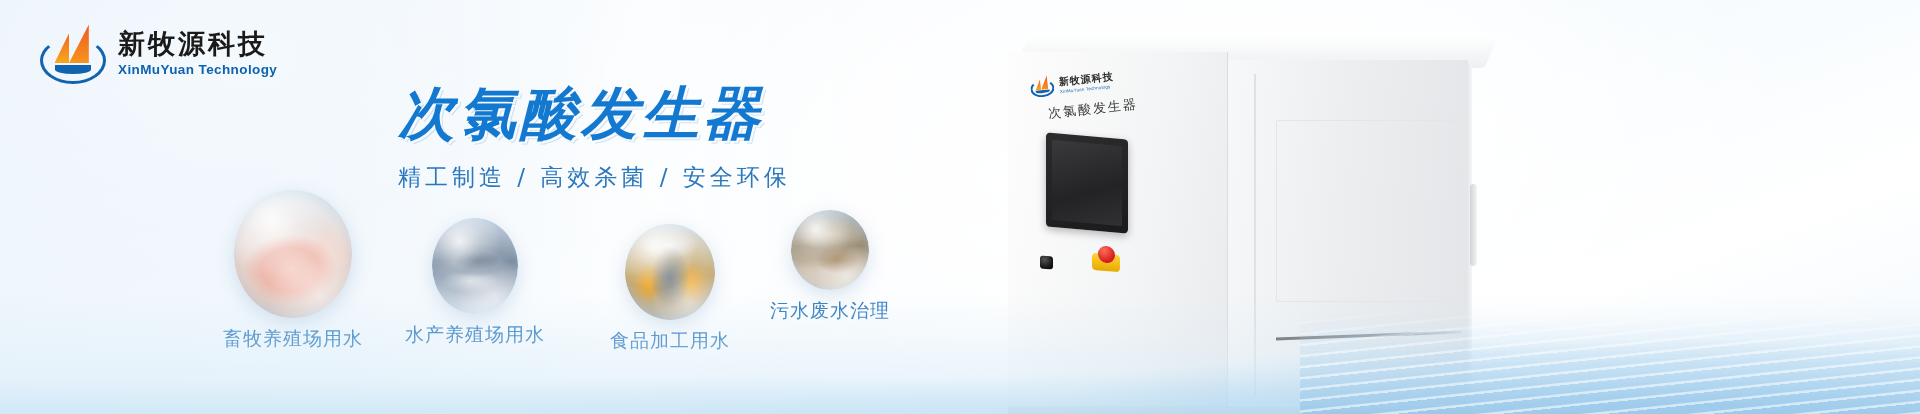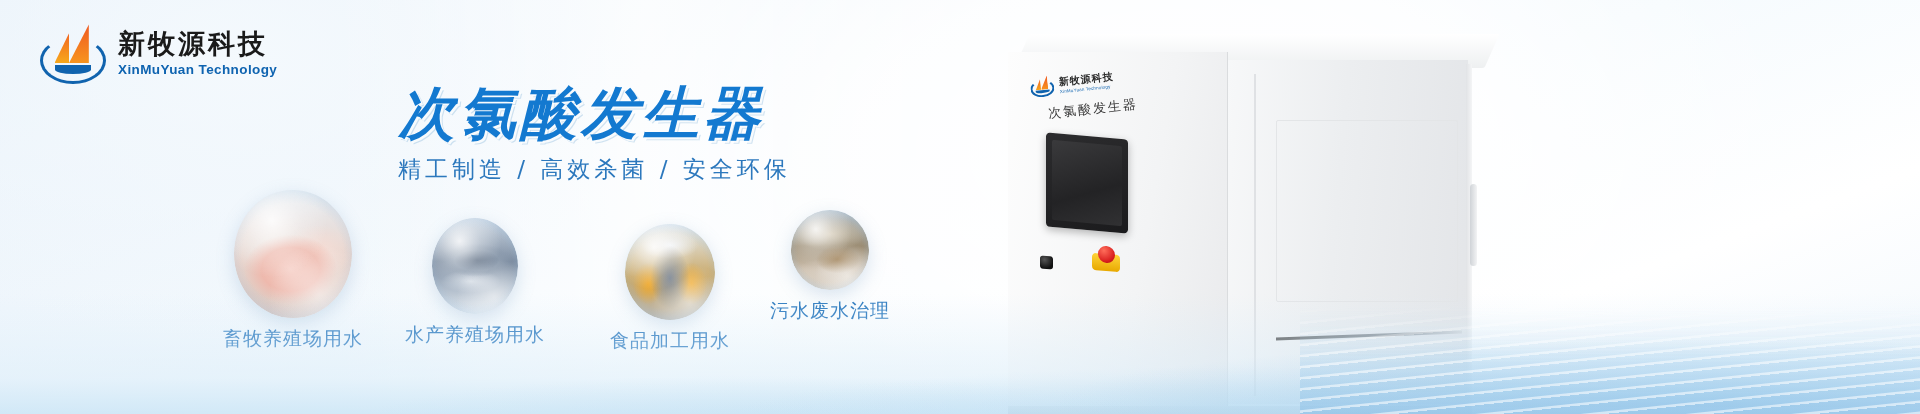--- a/index.html
+++ b/index.html
@@ -35,21 +35,21 @@
   }
   
   .headline{position:absolute;left:398px;top:84px;width:660px;}
   .title{
     font-family:"DejaVu Sans","Liberation Sans",sans-serif;
     font-size:57px;font-weight:bold;font-style:italic;letter-spacing:4px;
     color:#1379d0;line-height:1.05;
     text-shadow:2px 2px 0 rgba(255,255,255,0.85), 3px 3px 0 rgba(18,110,185,0.18);
   }
   .subtitle{
-    margin-top:10px;font-family:"DejaVu Sans","Liberation Sans",sans-serif;
+    margin-top:18px;font-family:"DejaVu Sans","Liberation Sans",sans-serif;
     font-size:23px;letter-spacing:4px;color:#2c78bd;white-space:nowrap;
   }
   
   .bubbles{position:absolute;left:0;top:0;width:1000px;height:414px;}
   .bubble-item{position:absolute;text-align:center;}
   .bubble{
     position:relative;border-radius:50%;margin:0 auto;overflow:hidden;
     box-shadow:0 6px 18px rgba(110,150,190,0.25), inset 0 0 22px rgba(255,255,255,0.55);
     background:#dfeaf3;
   }

